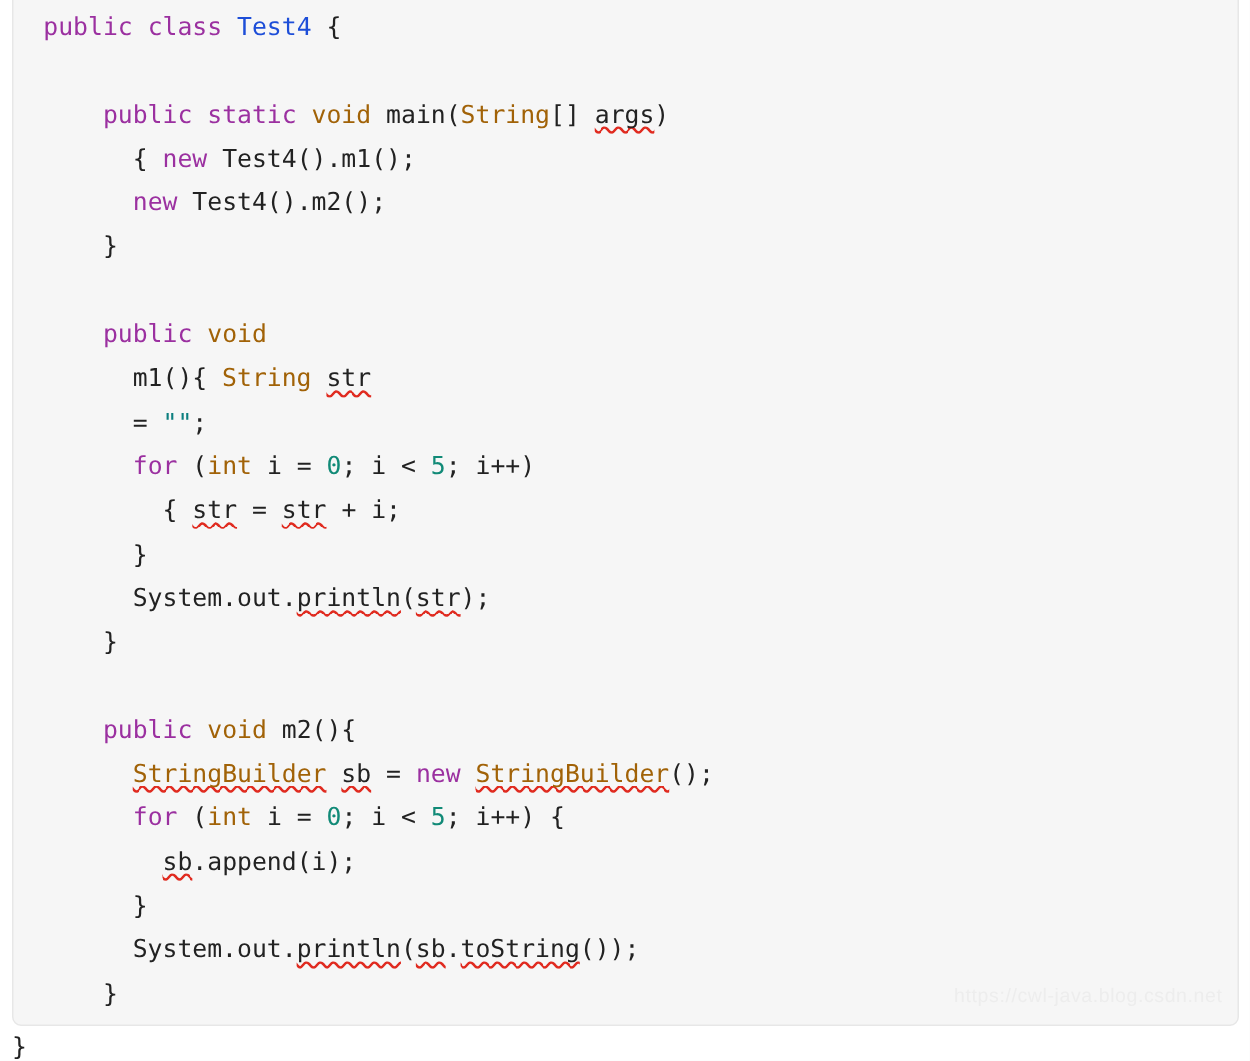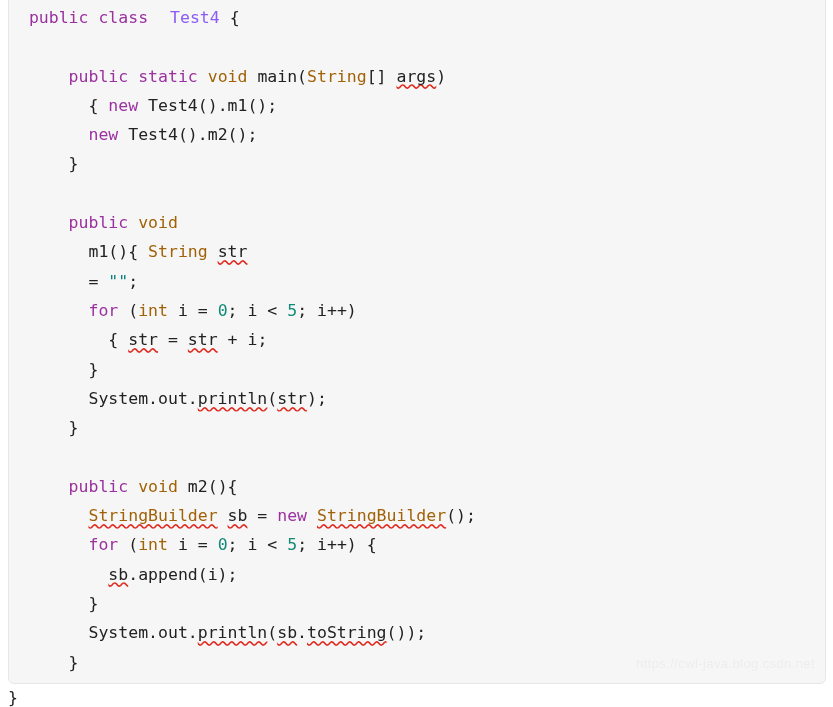--- a/index.html
+++ b/index.html
@@ -53,21 +53,21 @@
     line-height: 29.3px;
     white-space: pre;
     color: #222222;
   }
 
   .line { display: block; height: 29.3px; }
 
   
   .kw   { color: #9b30a0; text-align: right; }              
   .type { color: #a16207; }              
-  .cls  { color: #8b5cf6; margin-left: 12px; }              
+  .cls  { color: #1d4ed8; }              
   .num  { color: #118a77; }              
   .str  { color: #0c7f7f; }              
   .pl   { color: #222222; }              
 
   
   .sq {
     text-decoration: underline wavy #e02b20;
     text-decoration-skip-ink: none;
     text-underline-offset: 2px;
   }

